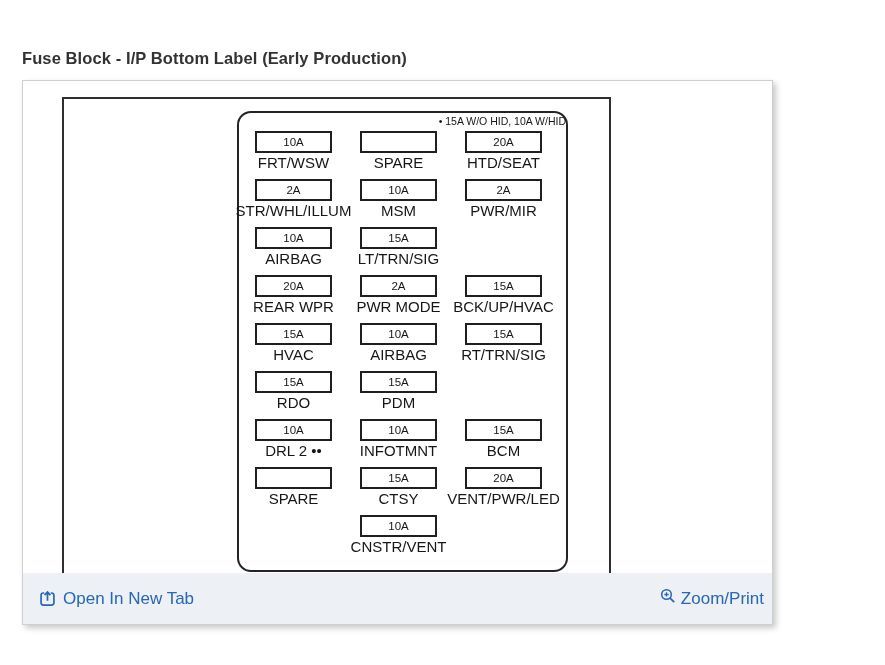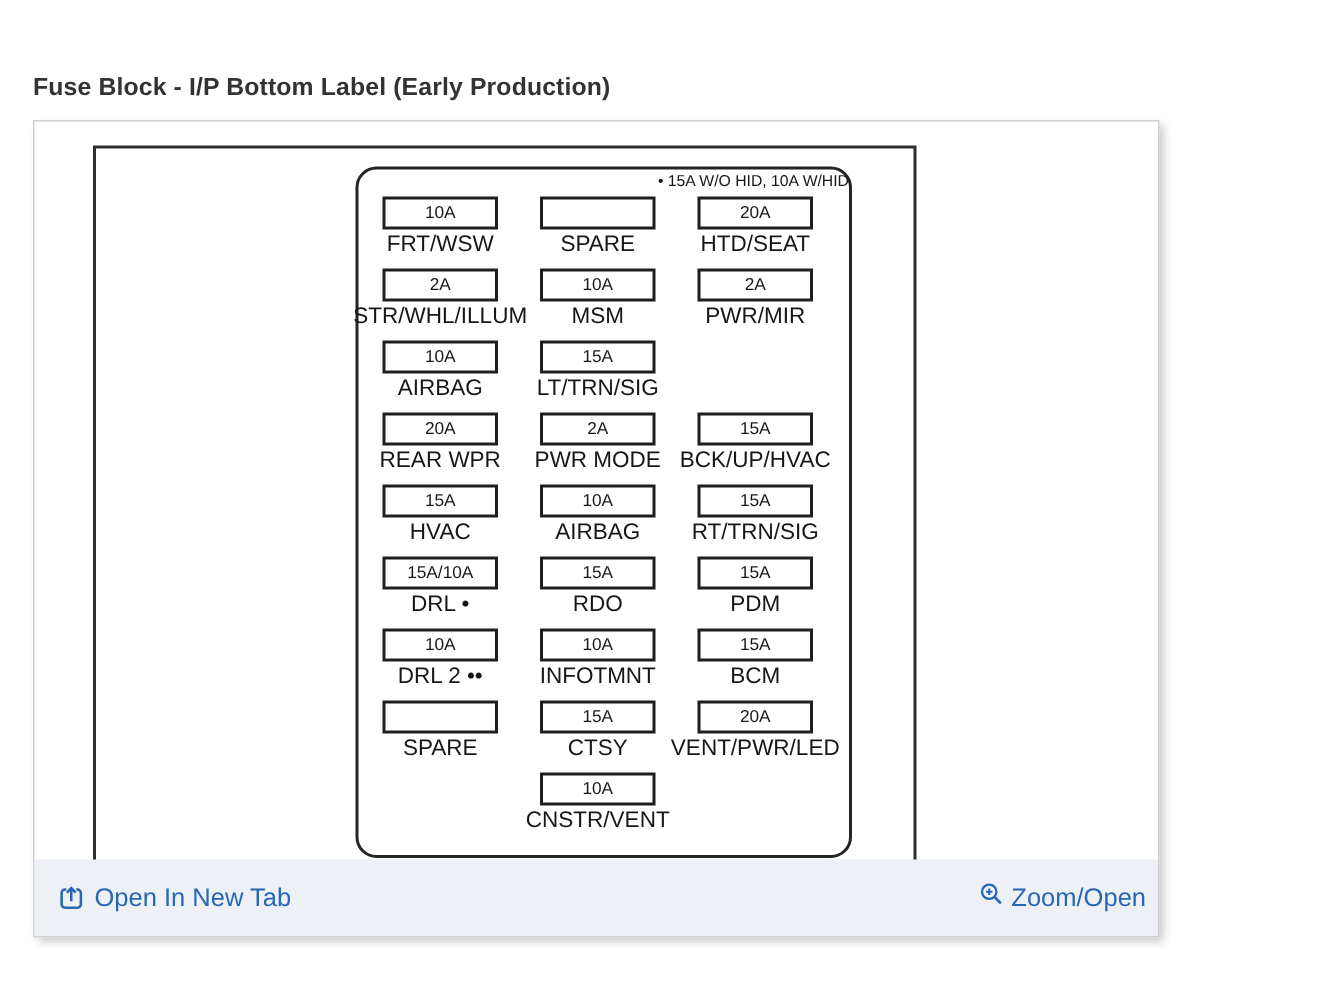--- a/index.html
+++ b/index.html
@@ -210,26 +210,20 @@
           </div>
           <div class="cell">
             <div class="fuse-box">
                 <span>15A</span>
               </div>
             <div class="fuse-label">RT/TRN/SIG</div>
           </div>
         </div>
 
         <div class="frow">
-          <div class="cell">
-            <div class="fuse-box">
-                <span>15A/10A</span>
-              </div>
-            <div class="fuse-label">DRL •</div>
-          </div>
           <div class="cell">
             <div class="fuse-box">
                 <span>15A</span>
               </div>
             <div class="fuse-label">RDO</div>
           </div>
           <div class="cell">
             <div class="fuse-box">
                 <span>15A</span>
               </div>
@@ -306,17 +300,17 @@
       <span>Open In New Tab</span>
     </a>
     <a class="footer-link zoom-link">
       <span>
         <svg width="16" height="16" viewBox="0 0 18 18">
           <circle cx="7.3" cy="7.3" r="5.4" fill="none" stroke="currentColor" stroke-width="1.7"></circle>
           <path d="M7.3 4.9 v4.8 M4.9 7.3 h4.8" fill="none" stroke="currentColor" stroke-width="1.5"></path>
           <path d="M11.3 11.3 L16 16" fill="none" stroke="currentColor" stroke-width="2"></path>
         </svg>
       </span>
-      <span>Zoom/Open</span>
+      <span>Zoom/Print</span>
     </a>
   </div>
 
 </div>
 
 </body></html>

